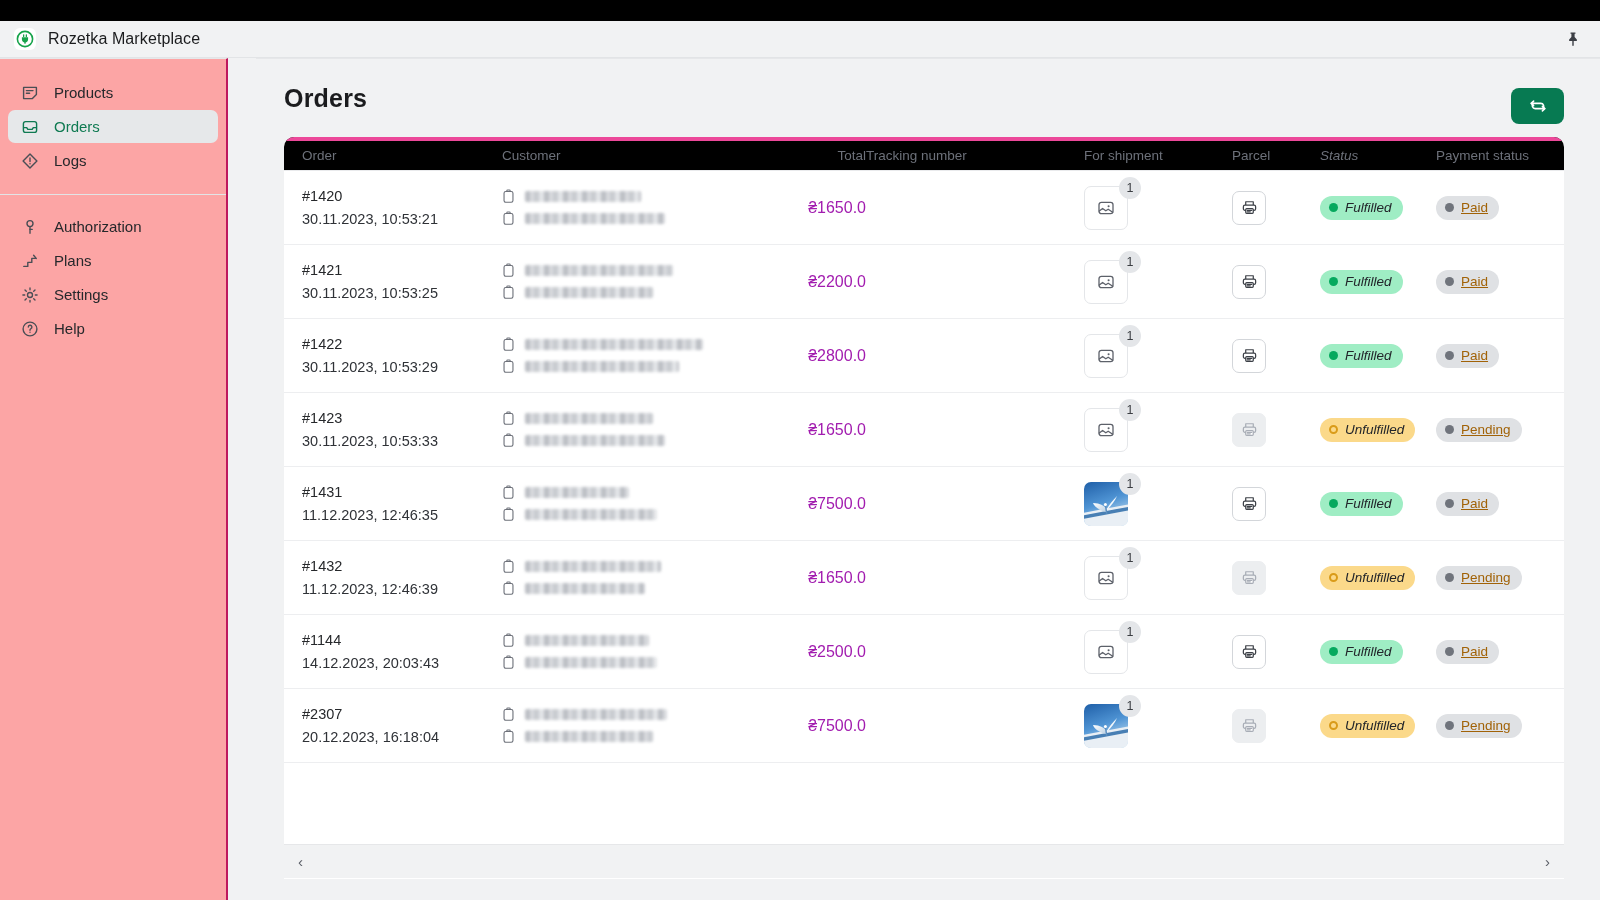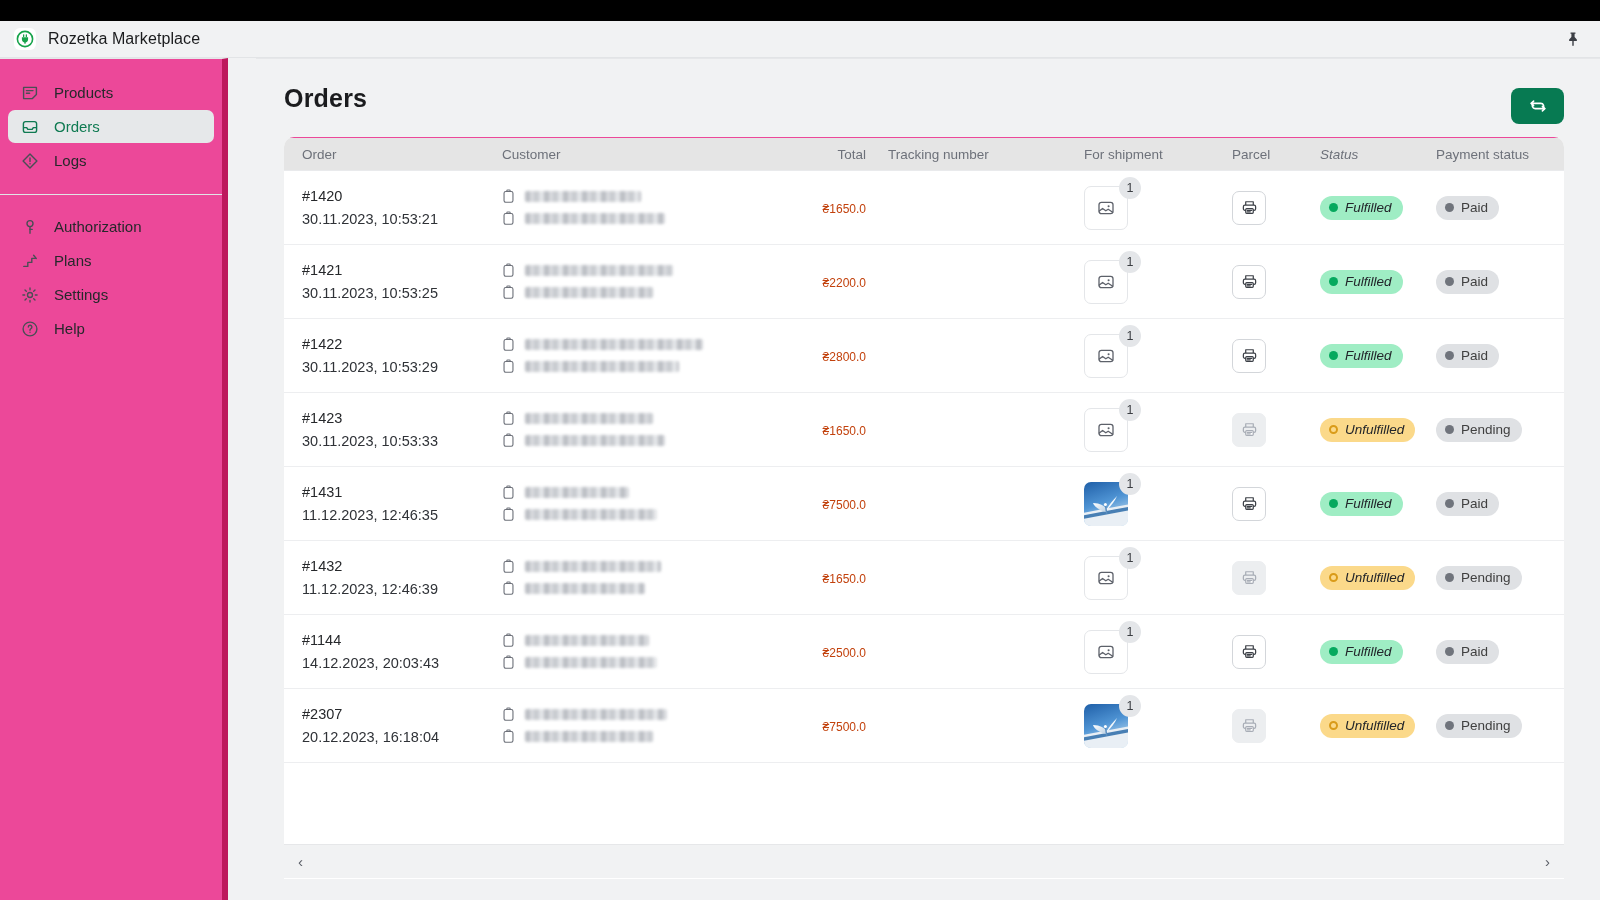--- a/index.html
+++ b/index.html
@@ -70,22 +70,22 @@
     height: 842px;
     background: #f1f2f3;
   }
 
   
   .sidebar {
     position: absolute;
     top: 0; left: 0;
     width: 228px;
     height: 842px;
-    background: #ec4899;
-    border-right: 6px solid #be185d;
+    background: #fca5a5;
+    border-right: 2px solid #be185d;
     border-top: 1px solid #e6e7e9;
     padding-top: 12px;
   }
   .nav-group { padding: 4px 8px; }
   .nav-sep {
     height: 1px;
     background: #e2e4e6;
     margin: 12px 0 10px 0;
   }
   .nav-item {
@@ -209,37 +209,37 @@
     cursor: pointer;
     background: #fff;
   }
 
   
   .tbl { width: 1280px; }
   .thead {
     display: flex;
     align-items: center;
     height: 34px;
-    background: #e5e5e5;
-    border-top: 1px solid #ec4899;
+    background: #000000;
+    border-top: 4px solid #ec4899;
     border-bottom: 1px solid #e9eaec;
     font-size: 13.5px;
     color: #6d717a;
   }
   .trow {
     display: flex;
     align-items: center;
     height: 74px;
     border-bottom: 1px solid #edeef0;
     background: #fff;
   }
   .c-order     { width: 218px; padding-left: 18px; }
   .c-customer  { width: 268px; }
   .c-total     { width: 96px;  text-align: right; }
-  .c-track     { width: 208px; padding-left: 22px; }
+  .c-track     { width: 208px; }
   .c-ship      { width: 150px; padding-left: 10px; }
   .c-parcel    { width: 96px;  padding-left: 8px;}
   .c-status    { width: 116px; font-style: italic; }
   .c-pay       { width: 128px; }
 
   .thead .c-total { text-align: right; padding-right: 0; }
 
   .ord-num {
     font-size: 14.5px;
     color: #26282b;
@@ -264,22 +264,22 @@
       repeating-linear-gradient(90deg,
         #b9bcc2 0px, #b9bcc2 5px,
         #d6d8dc 5px, #d6d8dc 9px,
         #c6c9ce 9px, #c6c9ce 14px,
         #e2e4e7 14px, #e2e4e7 19px);
     filter: blur(1.6px);
     opacity: .95;
   }
 
   .total-val {
-    font-size: 12px;
-    color: #c2410c;
+    font-size: 16px;
+    color: #a21caf;
     white-space: nowrap;
     text-align: center;
   }
 
   .track-redact {
     height: 12px;
     width: 124px;
     border-radius: 2px;
     background:
       repeating-linear-gradient(90deg,
@@ -352,21 +352,21 @@
     flex: none;
   }
   .badge.fulfilled { background: #9fedc4; color: #22252a; }
   .badge.fulfilled .dot { background: #06a95e; }
   .badge.unfulfilled { background: #fbd98a; color: #22252a; }
   .badge.unfulfilled .dot {
     background: transparent;
     border: 2px solid #d99b19;
     width: 9px; height: 9px;
   }
-  .badge.gray { background: #dfe1e4; color: #404040; }
+  .badge.gray { background: #dfe1e4; color: #a16207; text-decoration: underline; }
   .badge.gray .dot { background: #70747c; }
 
   
   .hscroll {
     position: absolute;
     bottom: 22px; left: 28px;
     width: 1280px;
     height: 34px;
     background: #f1f2f3;
     display: flex;

